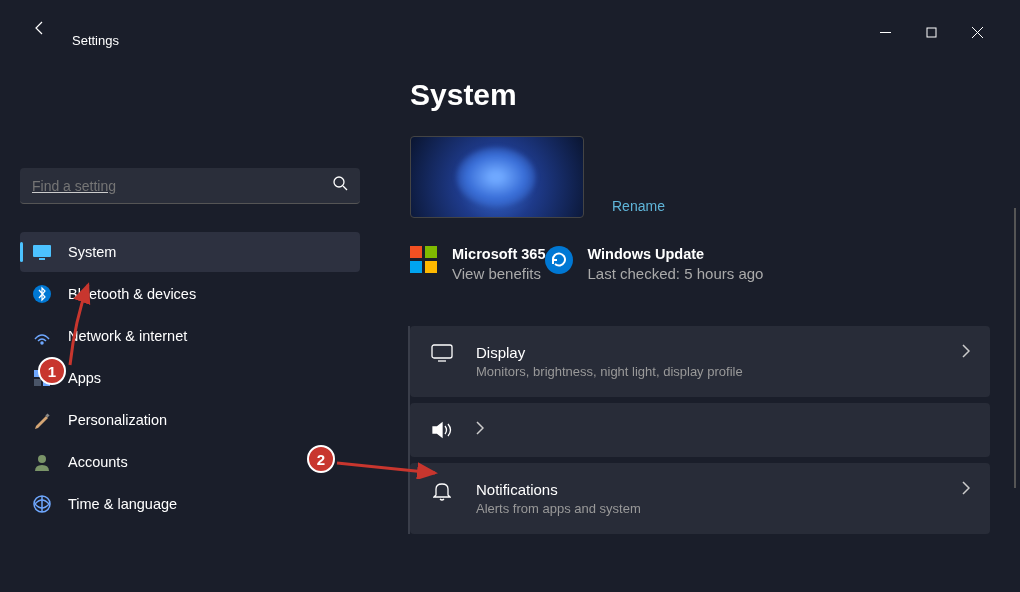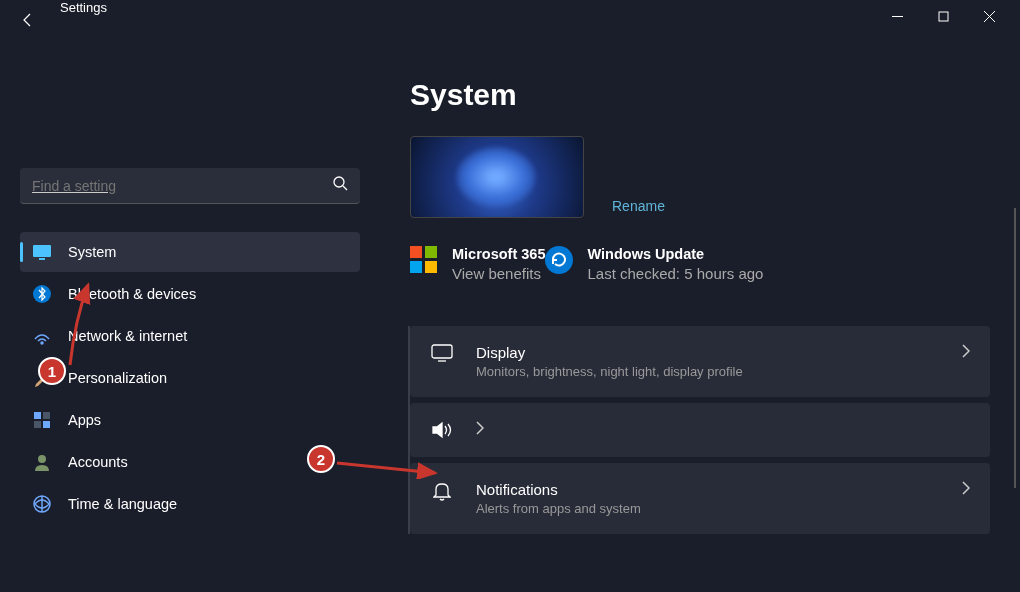--- a/index.html
+++ b/index.html
@@ -1,18 +1,18 @@
 <!DOCTYPE html>
 <html><head>
   <meta charset="utf-8">
   <style>
     * { margin: 0; padding: 0; box-sizing: border-box; font-family: 'Segoe UI', sans-serif; }
     body { width: 1020px; height: 592px; background: #1a1e2a; color: #fff; overflow: hidden; position: relative; }
     
-    .titlebar { display: flex; align-items: flex-start; height: 48px; padding: 0 8px; }
+    .titlebar { display: flex; align-items: flex-end; height: 48px; padding: 0 20px; }
     .back-btn { width: 40px; height: 40px; display: flex; align-items: center; justify-content: center; cursor: pointer; }
     .app-title { font-size: 13px; margin-left: 12px; }
     .window-controls { margin-left: auto; display: flex; }
     .win-btn { width: 46px; height: 32px; display: flex; align-items: center; justify-content: center; cursor: pointer; }
     
     .content { display: flex; height: calc(100% - 48px); }
     
     .sidebar { width: 380px; padding: 0 20px; }
     .search-box { display: flex; align-items: center; background: #2a2e3a; border-radius: 4px; border-bottom: 1px solid #555; height: 36px; padding: 0 12px; margin-top: 120px; margin-bottom: 28px; }
     .search-input { flex: 1; background: transparent; border: none; color: #ccc; font-size: 14px; outline: none; text-decoration: underline; }
@@ -118,37 +118,37 @@
             <svg width="18" height="18" viewBox="0 0 18 18" fill="none" stroke="#6fa8ff" stroke-width="1.5">
               <path d="M2 12 Q9 4 16 12"></path>
               <path d="M5 14 Q9 10 13 14"></path>
               <circle cx="9" cy="16" r="1" fill="#6fa8ff"></circle>
             </svg>
           </span>
         <span class="nav-label">Network &amp; internet</span>
       </div>
       <div class="nav-item">
         <span class="nav-icon">
-            <svg width="18" height="18" viewBox="0 0 18 18">
-              <path d="M3 15 L13 5 L15 7 L5 17 L2 18 Z" fill="#d4a574"></path>
-              <rect x="13" y="3" width="3" height="3" fill="#888" transform="rotate(45 14.5 4.5)"></rect>
-            </svg>
-          </span>
-        <span class="nav-label">Personalization</span>
-      </div>
-      <div class="nav-item">
-        <span class="nav-icon">
             <svg width="16" height="16" viewBox="0 0 16 16">
               <rect x="0" y="0" width="7" height="7" fill="#6fa8ff"></rect>
               <rect x="9" y="0" width="7" height="7" fill="#4a5568"></rect>
               <rect x="0" y="9" width="7" height="7" fill="#4a5568"></rect>
               <rect x="9" y="9" width="7" height="7" fill="#6fa8ff"></rect>
             </svg>
           </span>
         <span class="nav-label">Apps</span>
+      </div>
+      <div class="nav-item">
+        <span class="nav-icon">
+            <svg width="18" height="18" viewBox="0 0 18 18">
+              <path d="M3 15 L13 5 L15 7 L5 17 L2 18 Z" fill="#d4a574"></path>
+              <rect x="13" y="3" width="3" height="3" fill="#888" transform="rotate(45 14.5 4.5)"></rect>
+            </svg>
+          </span>
+        <span class="nav-label">Personalization</span>
       </div>
       <div class="nav-item">
         <span class="nav-icon">
             <svg width="18" height="18" viewBox="0 0 18 18" fill="#7a9468">
               <circle cx="9" cy="6" r="4"></circle>
               <path d="M2 18 Q2 12 9 12 Q16 12 16 18 Z"></path>
             </svg>
           </span>
         <span class="nav-label">Accounts</span>
       </div>

